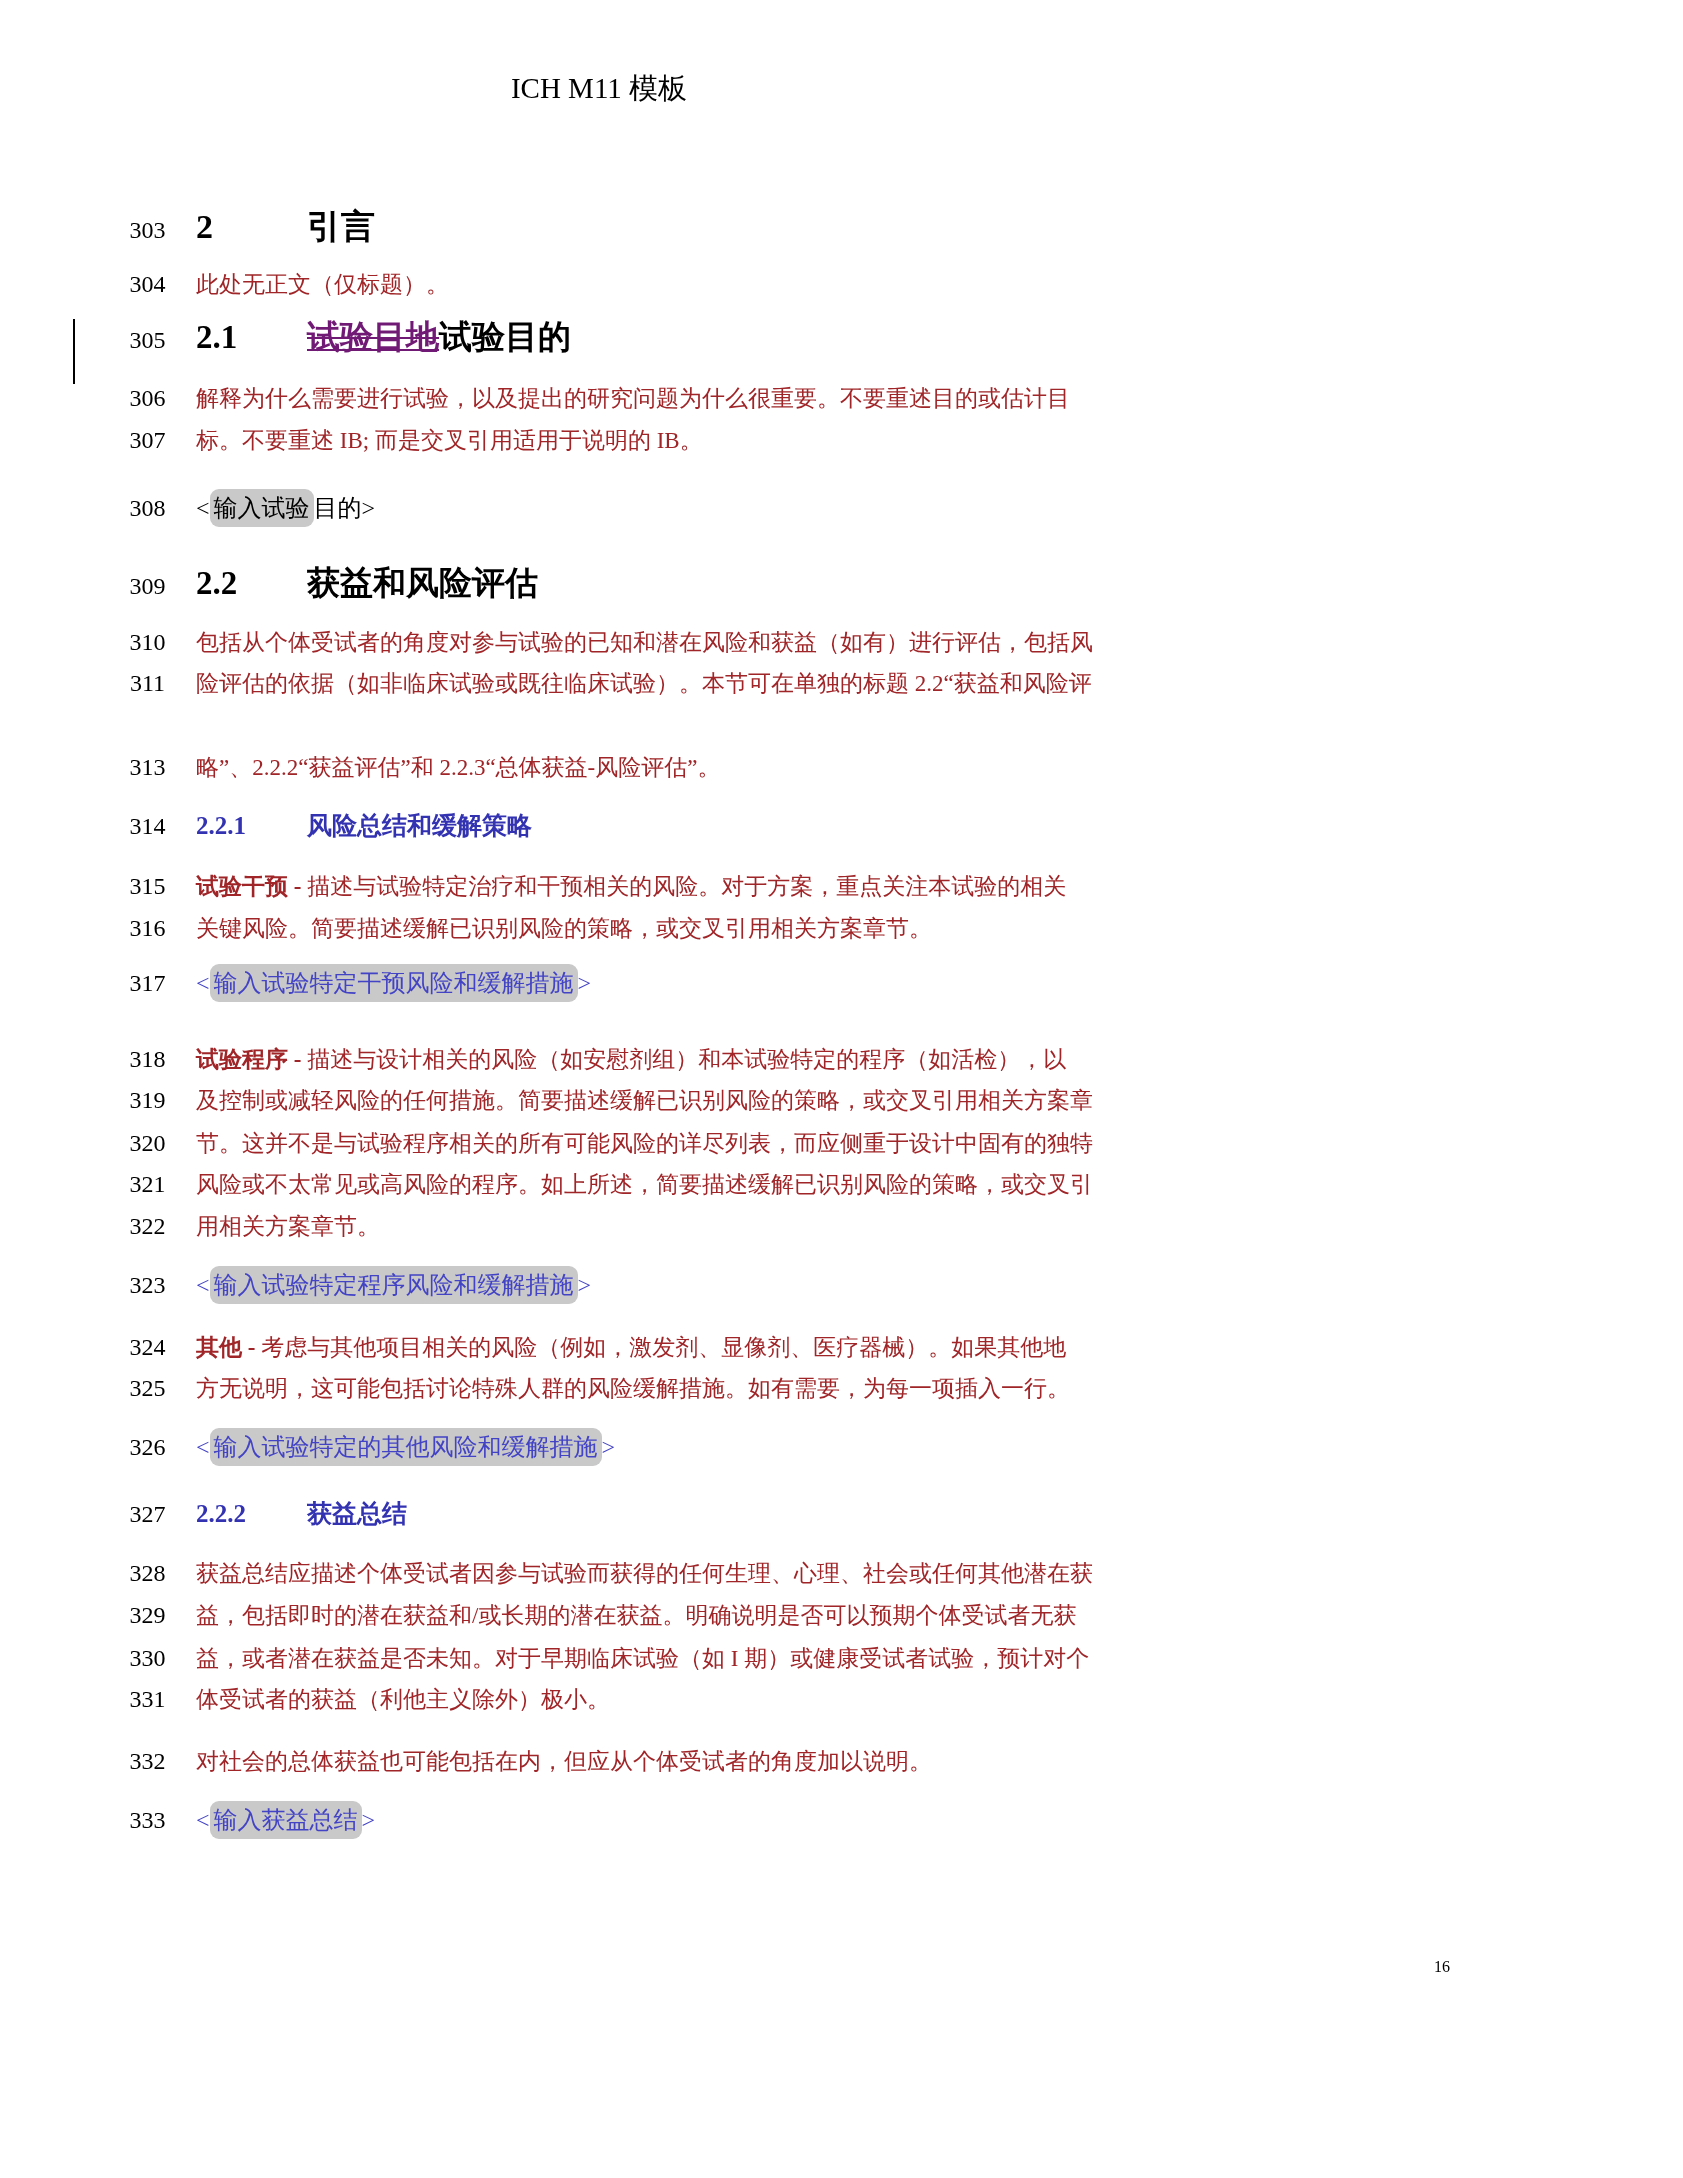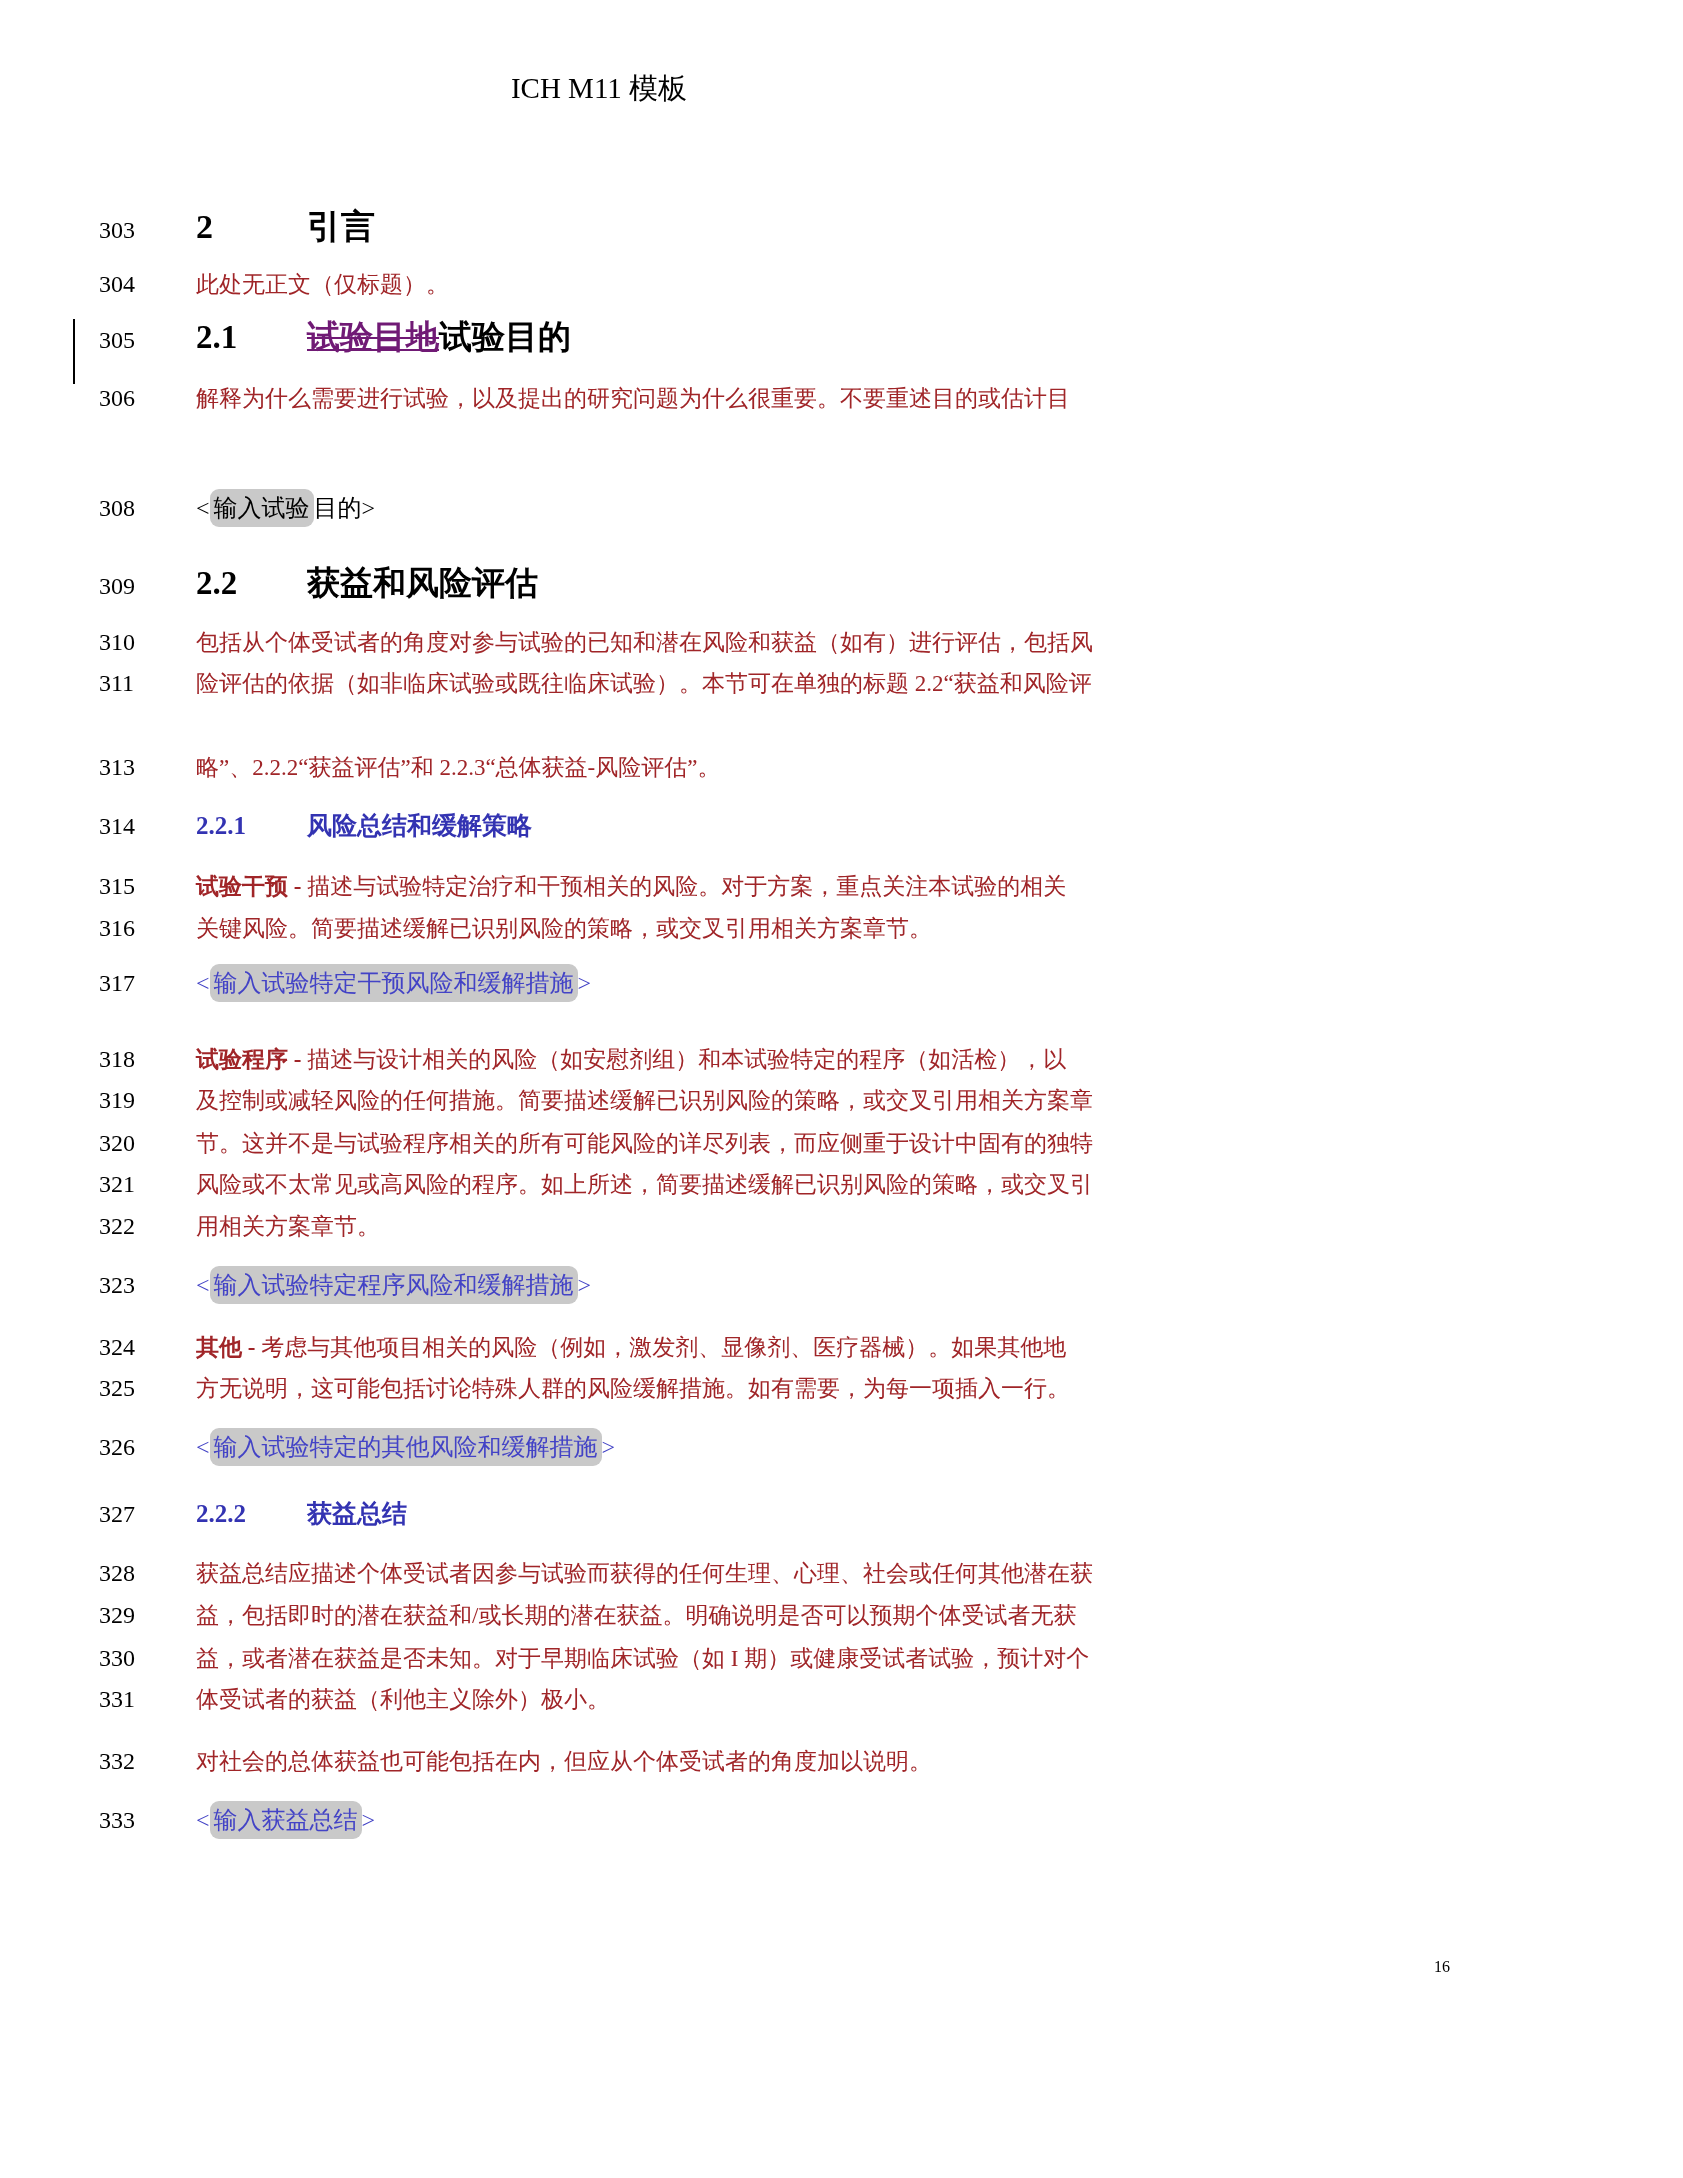--- a/index.html
+++ b/index.html
@@ -12,20 +12,21 @@
     color: #000000;
     overflow: hidden;
   }
   .row { position: absolute; left: 99px; white-space: nowrap; }
   .num {
     display: inline-block;
     width: 97px;
     font-size: 24px;
     font-weight: normal;
     color: #000000;
+    text-align: center;
   }
   
   .body-line  { font-size: 23px; line-height: 42px; }
   .red        { color: #A02528; }
   .lead       { color: #A02528; font-weight: bold; }
   
   .h1 { font-size: 34px; line-height: 48px; font-weight: bold; color: #000; }
   .h2 { font-size: 33px; line-height: 48px; font-weight: bold; color: #000; }
   .h3 { font-size: 25px; line-height: 44px; font-weight: bold; color: #3333B2; }
   .secnum { display: inline-block; width: 111px; }
@@ -76,20 +77,23 @@
     <span class="num">304</span><span class="red">此处无正文（仅标题）。</span>
   </div>
 
   <div class="change-bar" style="top:319px; left:73px; height:65px;"></div>
   <div class="row h2" style="top:313px">
     <span class="num">305</span><span class="secnum">2.1</span><span class="deleted">试验目地</span><span>试验目的</span>
   </div>
 
   <div class="row body-line" style="top:377px">
     <span class="num">306</span><span class="red">解释为什么需要进行试验，以及提出的研究问题为什么很重要。不要重述目的或估计目</span>
+  </div>
+  <div class="row body-line" style="top:419px">
+    <span class="num">307</span><span class="red">标。不要重述 IB; 而是交叉引用适用于说明的 IB。</span>
   </div>
 
   <div class="row ph ph-black" style="top:487px">
     <span class="num">308</span><span>&lt;</span><span class="hl">输入试验</span><span>目的</span><span>&gt;</span>
   </div>
 
   <div class="row h2" style="top:559px">
     <span class="num">309</span><span class="secnum">2.2</span><span>获益和风险评估</span>
   </div>
 

